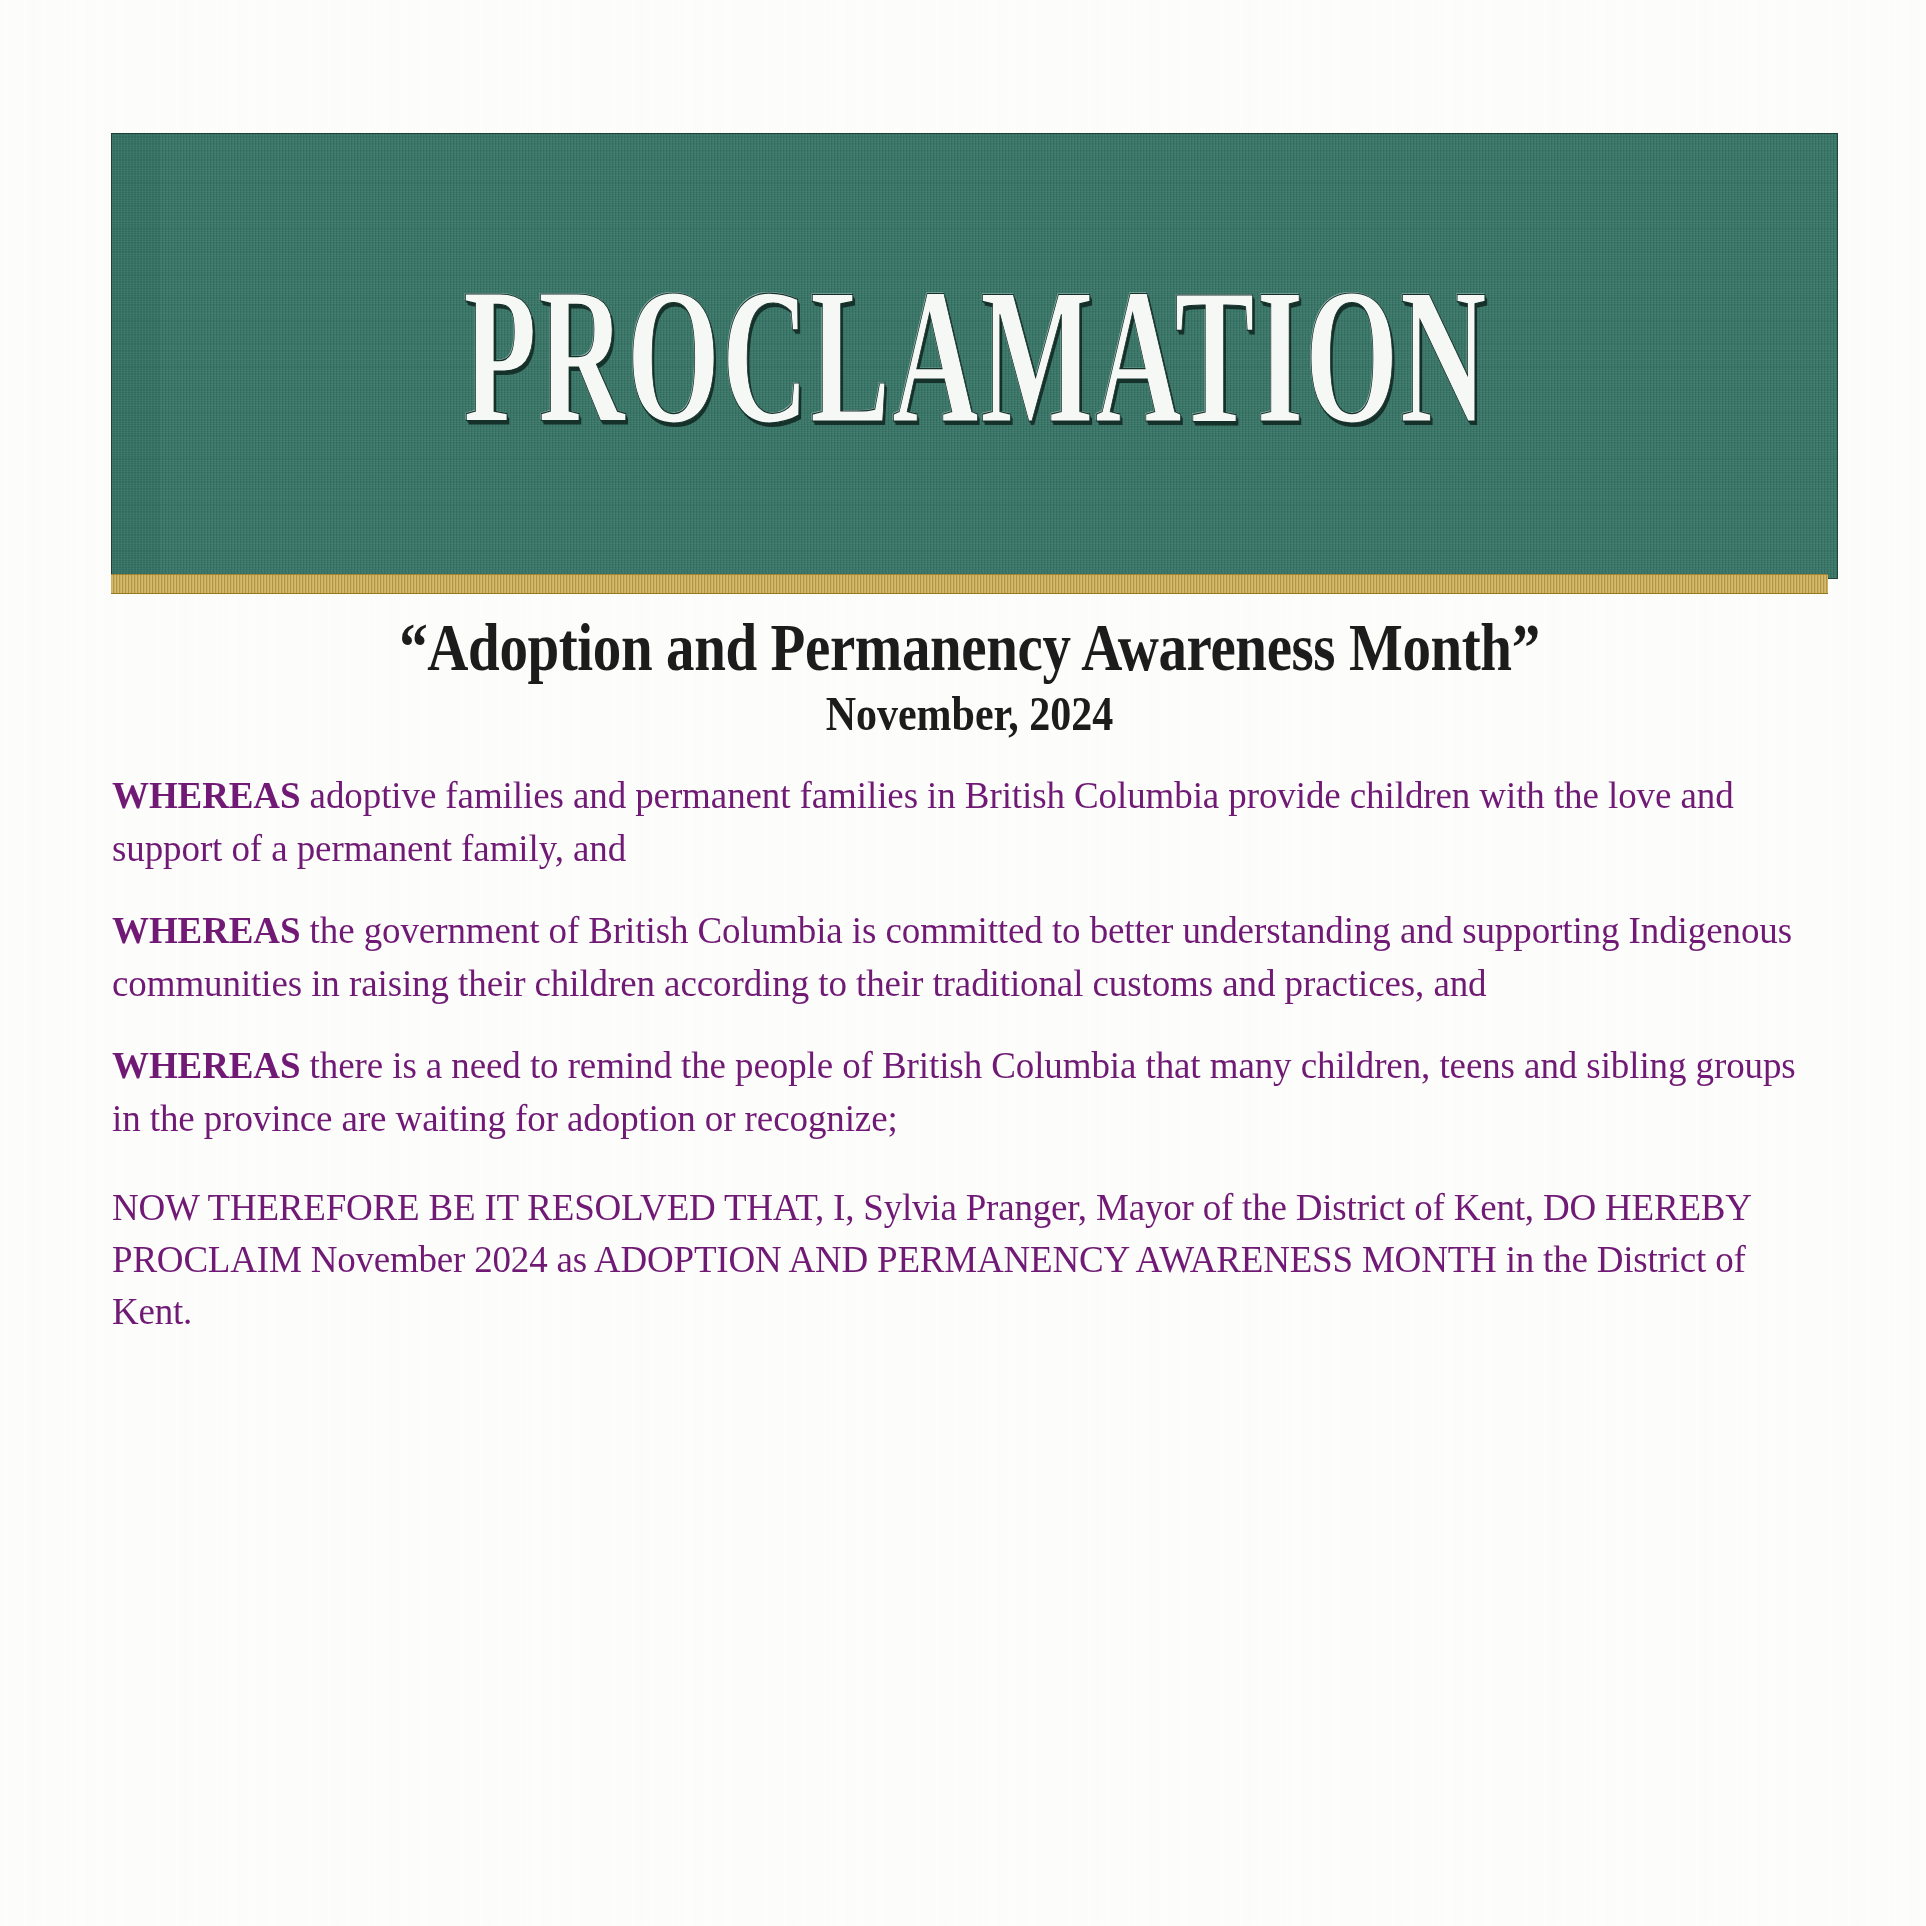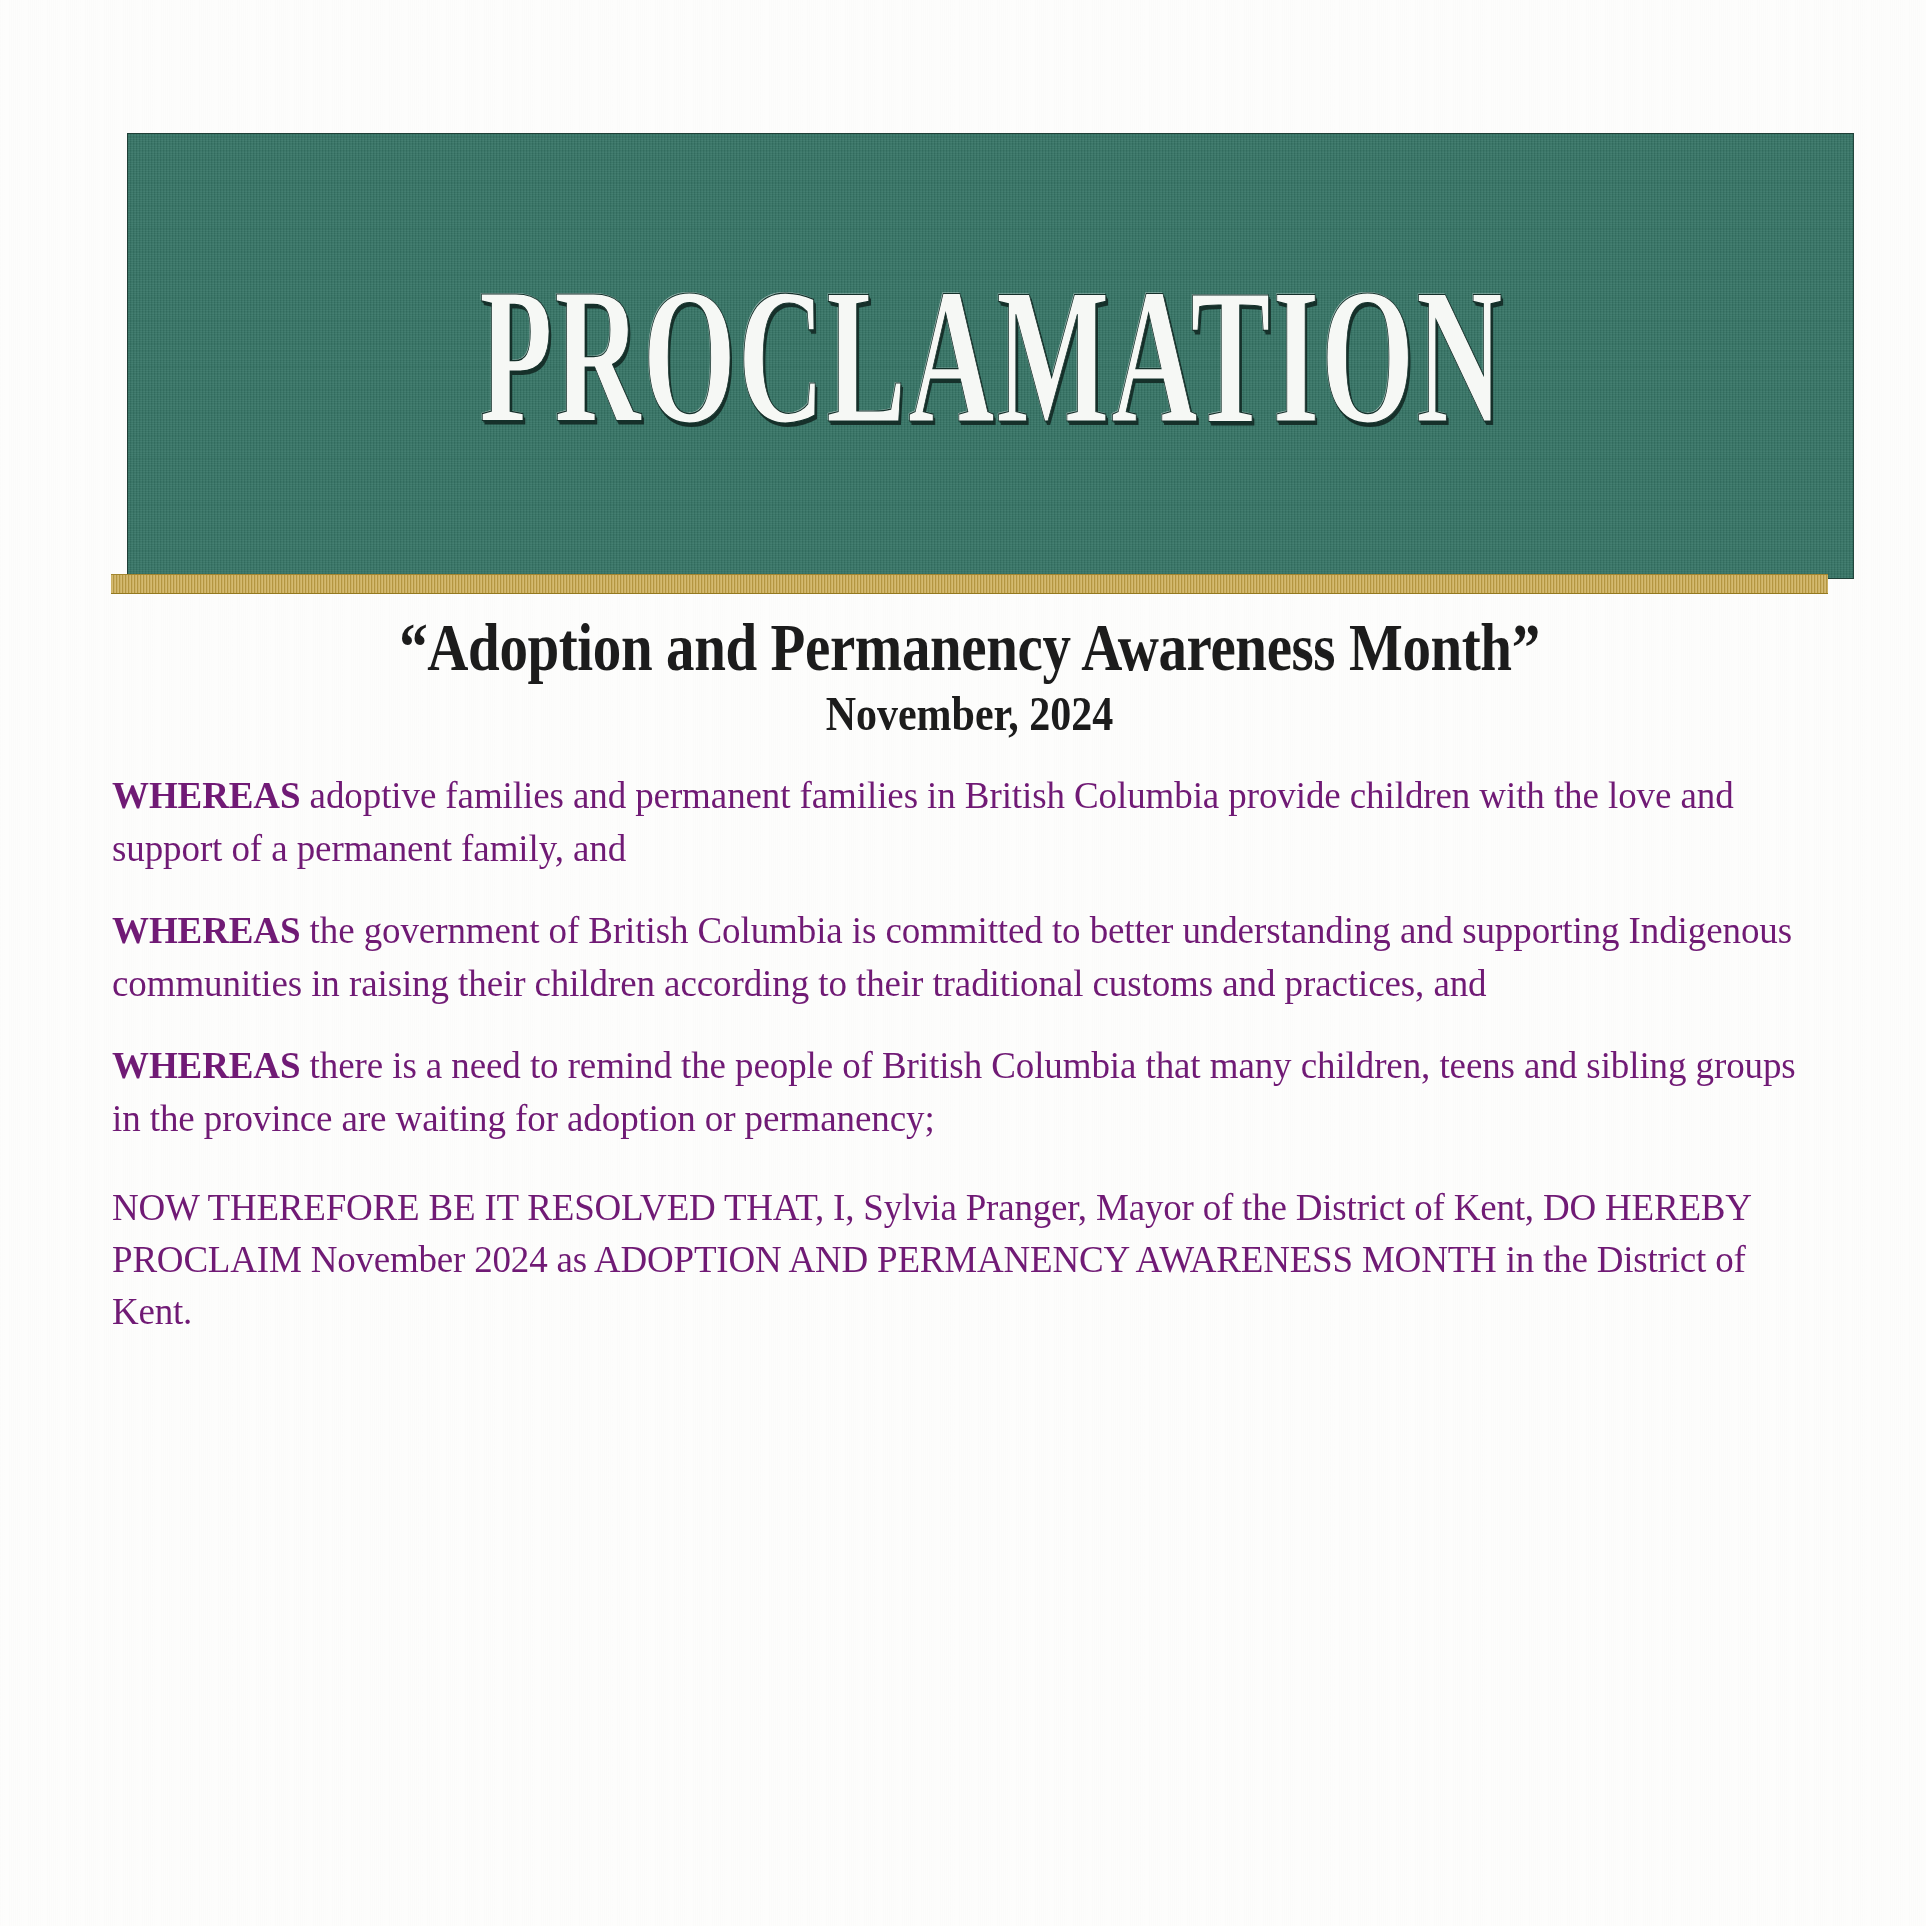--- a/index.html
+++ b/index.html
@@ -50,21 +50,20 @@
         rgba(0,0,0,0.035) 1.2px,
         rgba(0,0,0,0.035) 2.3px);
     border-top: 1.9px solid #1f3f37;
     border-left: 1.9px solid #1f3f37;
     border-right: 1.5px solid #24463d;
     border-bottom: 1.9px solid #1f3f37;
     box-sizing: border-box;
     display: flex;
     align-items: center;
     justify-content: center;
-    margin-left: 16px;
   }
   .proclamation-word {
     font-family: "Liberation Serif", "DejaVu Serif", serif;
     font-size: 127px;
     font-weight: 700;
     letter-spacing: 2.3px;
     color: #f6f8f5;
     transform: scaleY(1.52) scaleX(0.94);
     transform-origin: center center;
     white-space: nowrap;
@@ -170,20 +169,20 @@
       <span class="lead">WHEREAS</span><span> adoptive families and permanent families in British Columbia provide children with the love and support of a permanent family, and</span>
     </p>
 
 
 
     <p class="para">
       <span class="lead">WHEREAS</span><span> the government of British Columbia is committed to better understanding and supporting Indigenous communities in raising their children according to their traditional customs and practices, and</span>
     </p>
 
     <p class="para">
-      <span class="lead">WHEREAS</span><span> there is a need to remind the people of British Columbia that many children, teens and sibling groups in the province are waiting for adoption or permanency;</span>
+      <span class="lead">WHEREAS</span><span> there is a need to remind the people of British Columbia that many children, teens and sibling groups in the province are waiting for adoption or recognize;</span>
     </p>
 
     <p class="para resolution">NOW THEREFORE BE IT RESOLVED THAT, I, Sylvia Pranger, Mayor of the District of Kent, DO HEREBY PROCLAIM November 2024 as ADOPTION AND PERMANENCY AWARENESS MONTH in the District of Kent.</p>
   </div>
 
 </div>
 
 
 </body></html>

